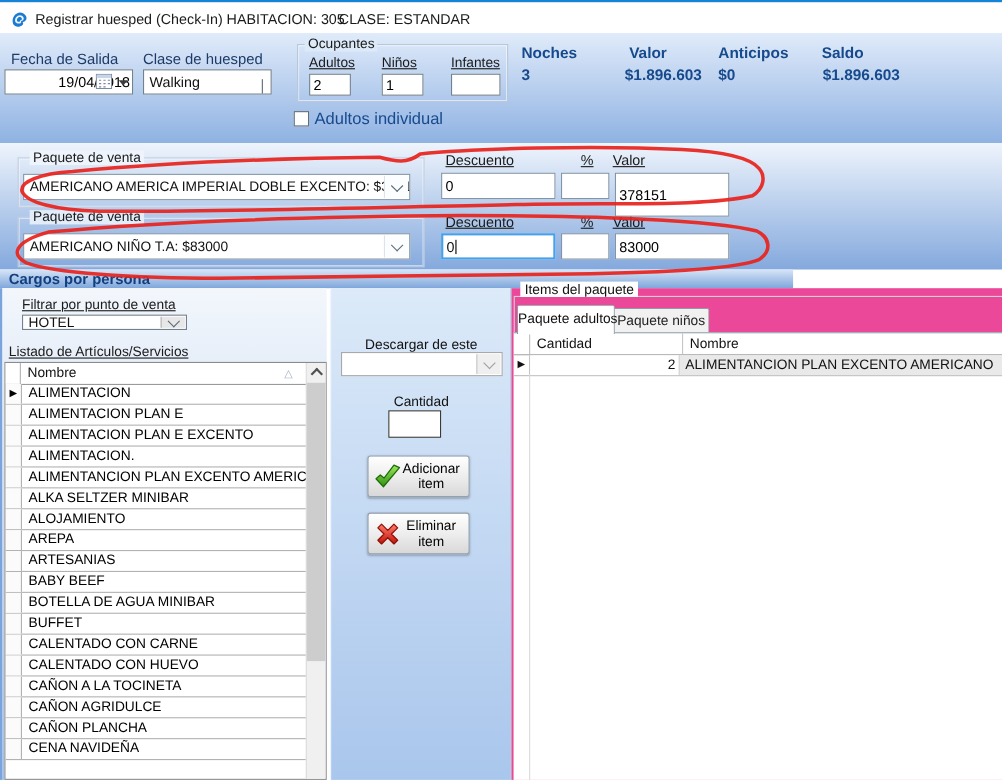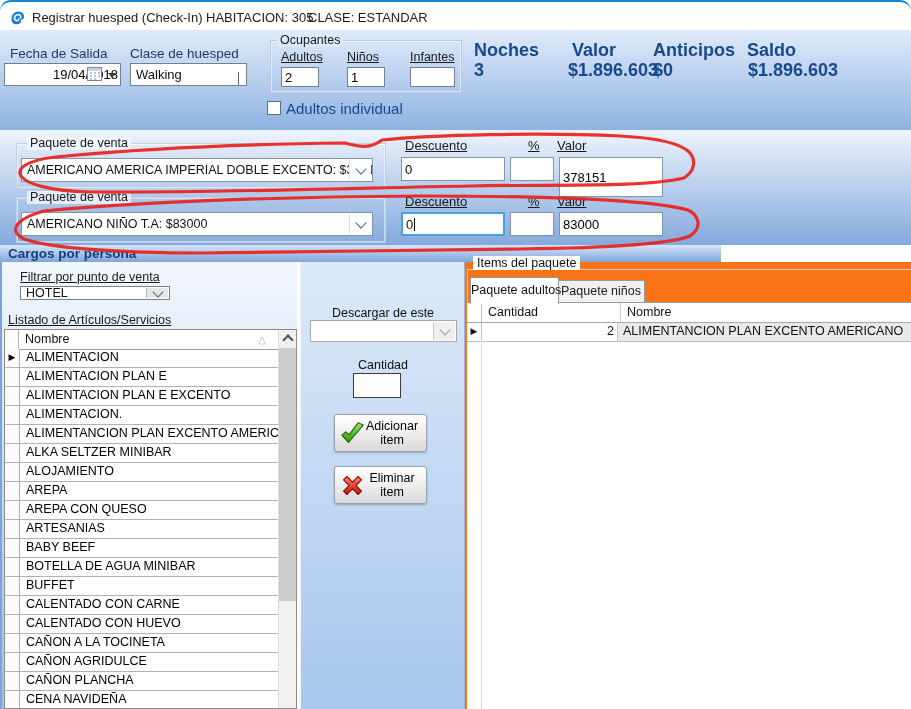--- a/index.html
+++ b/index.html
@@ -1,29 +1,29 @@
 <!DOCTYPE html>
 <html><head>
 <meta charset="utf-8">
 <style>
   html,body{margin:0;padding:0;background:#fff;}
   .screen{position:relative;width:911px;height:709px;overflow:hidden;
     font-family:"Liberation Sans",sans-serif;background:#fff;font-size:12.5px;color:#111;}
   .ab{position:absolute;box-sizing:border-box;}
   
-  .titlebar{left:0;top:0;width:911px;height:30px;background:#fff;border-top:2px solid #1583d6;border-radius:11px;}
+  .titlebar{left:0;top:0;width:911px;height:30px;background:#fff;border-top:2px solid #1583d6;}
   .title-txt{font-size:13px;color:#1b1b1b;top:8px;white-space:nowrap;}
   
   .secA{left:0;top:30px;width:911px;height:100px;background:linear-gradient(#e0ebfa,#8fb2e2);}
   .flabel{font-size:13.5px;color:#1d3b66;border-bottom:1px solid rgba(70,95,140,.5);padding-bottom:3px;}
   .tb{background:#fff;border:1px solid #72818f;font-size:13px;padding:1px 3px;font-family:"Liberation Sans",sans-serif;color:#000;outline:none;}
   .gb{border:1px solid #b9c7da;box-shadow:inset 0 0 0 1px rgba(255,255,255,.55);}
   .gbcap{position:absolute;top:-8px;left:6px;padding:0 3px;font-size:12.5px;color:#1a1a1a;line-height:14px;}
   .slabel{font-size:12.5px;color:#1a1a1a;text-decoration:underline;}
-  .stat-label,.stat-value{font-weight:bold;font-size:18px;color:#174a8c;white-space:nowrap;}
+  .stat-label,.stat-value{font-weight:bold;font-size:14px;color:#174a8c;white-space:nowrap;}
   .checkbox{width:14px;height:14px;background:#fff;border:1px solid #5f6d7c;}
   .tarifa{font-size:15px;color:#174a8c;}
   
   .secB{left:0;top:130px;width:911px;height:115px;background:linear-gradient(#eef4fc,#84a9dd);}
   .gb2{border:1px solid #c3d0e2;box-shadow:inset 0 0 0 1px rgba(255,255,255,.5);}
   .gbcap2{position:absolute;top:-7px;left:10px;padding:0 3px;font-size:12.5px;color:#1a1a1a;background:#eef4fc;line-height:13px;}
   .combo{background:#fff;border:1px solid #8195a8;display:flex;align-items:center;padding-left:5px;overflow:hidden;white-space:nowrap;}
   .combo-btn{position:absolute;right:1px;top:1px;bottom:1px;width:21px;display:flex;align-items:center;justify-content:center;border-left:1px solid #dde3ea;background:#fcfdfe;}
   .chev{width:7px;height:7px;border-right:1.6px solid #5a6a78;border-bottom:1.6px solid #5a6a78;transform:rotate(45deg);margin-top:-3px;}
   .focus-tb{background:#fff;border:2px solid #47a0e8;font-size:13px;display:flex;align-items:center;padding-left:3px;}
@@ -44,21 +44,21 @@
   .scrollbar{position:absolute;right:0;top:0;bottom:0;width:17px;background:#f0f0f0;border-left:1px solid #dcdcdc;}
   .sb-up{position:absolute;top:0;left:0;right:0;height:17px;display:flex;align-items:center;justify-content:center;background:#f0f0f0;}
   .chev-up{width:6px;height:6px;border-left:2px solid #505050;border-top:2px solid #505050;transform:rotate(45deg);margin-top:3px;}
   .sb-thumb{position:absolute;left:0;right:0;top:18px;height:253px;background:#cdcdcd;}
   .mid-panel{left:300px;top:0;width:165px;height:447px;background:linear-gradient(#dcEAf9,#a9c6ec);
     border-left:1px solid #eef4fb;border-right:1px solid #9ab6da;}
   .mid-label{font-size:12.5px;color:#111;text-align:center;}
   .btn{background:linear-gradient(#ffffff,#ececec 55%,#d8d8d8);border:1px solid #97a1ab;border-radius:3px;
     box-shadow:0 1px 2px rgba(0,0,0,.25);display:flex;align-items:center;cursor:default;}
   .btn-text{font-size:12.5px;color:#000;line-height:14px;text-align:center;flex:1;margin-right:4px;}
-  .right-panel{left:465px;top:0;width:446px;height:447px;background:#f97316;}
+  .right-panel{left:465px;top:0;width:446px;height:447px;background:#ec4899;}
   .rp-gb{position:absolute;left:2px;top:7px;width:470px;height:440px;border:1px solid #d2d2d2;}
   .rp-label{position:absolute;left:8px;top:-6px;background:#fff;padding:0 4px;font-size:12.5px;color:#111;}
   .tab{position:absolute;font-size:12.5px;text-align:center;border:1px solid #909ba5;border-bottom:none;
     border-radius:2px 2px 0 0;line-height:24px;white-space:nowrap;}
   .tab-active{left:5px;top:15px;width:87px;height:26px;background:#fff;z-index:2;}
   .tab-idle{left:92px;top:18px;width:86px;height:23px;background:#f1f1f1;line-height:21px;color:#222;}
   .rtable{position:absolute;left:2px;top:40px;width:470px;bottom:0;border-top:1px solid #93a1ad;background:#fff;}
   .rt-header{display:flex;height:19px;border-bottom:1px solid #a8a8a8;}
   .rt-hsel{width:14px;border-right:1px solid #bdbdbd;}
   .rt-hcant{width:132px;border-right:1px solid #c7c7c7;padding:2px 0 0 6px;font-size:12.5px;}
@@ -212,24 +212,20 @@
             <div class="lrow">
               <div class="lsel"></div>
               <div class="lcell">ALOJAMIENTO</div>
             </div>
             <div class="lrow">
               <div class="lsel"></div>
               <div class="lcell">AREPA</div>
             </div>
             <div class="lrow">
               <div class="lsel"></div>
-              <div class="lcell">AREPA CON QUESO</div>
-            </div>
-            <div class="lrow">
-              <div class="lsel"></div>
               <div class="lcell">ARTESANIAS</div>
             </div>
             <div class="lrow">
               <div class="lsel"></div>
               <div class="lcell">BABY BEEF</div>
             </div>
             <div class="lrow">
               <div class="lsel"></div>
               <div class="lcell">BOTELLA DE AGUA MINIBAR</div>
             </div>

